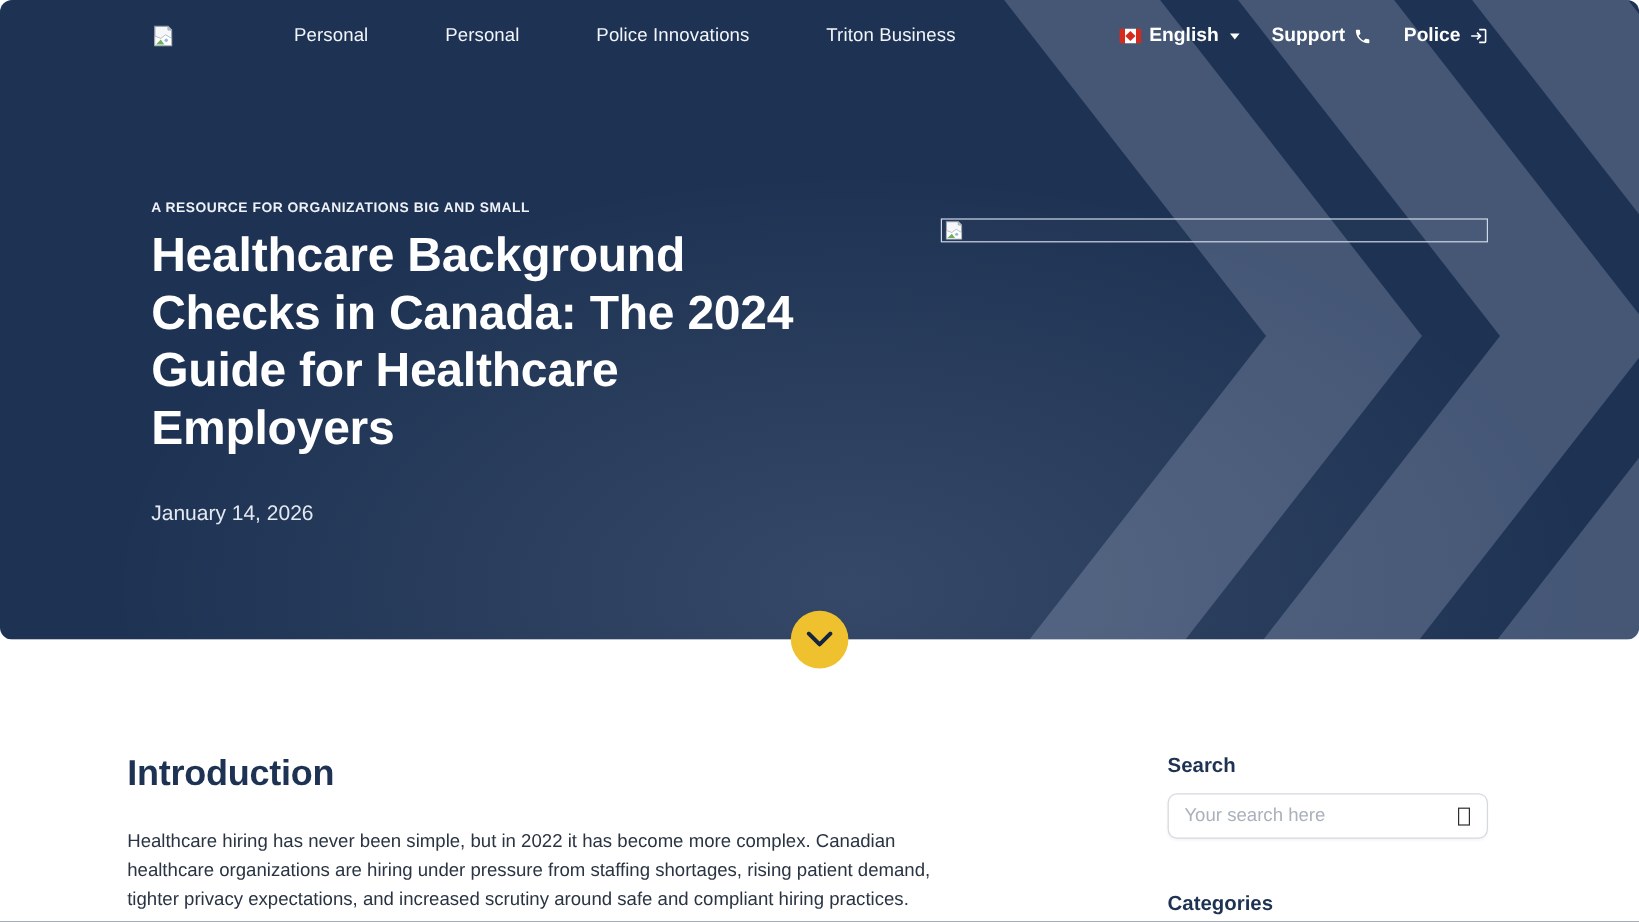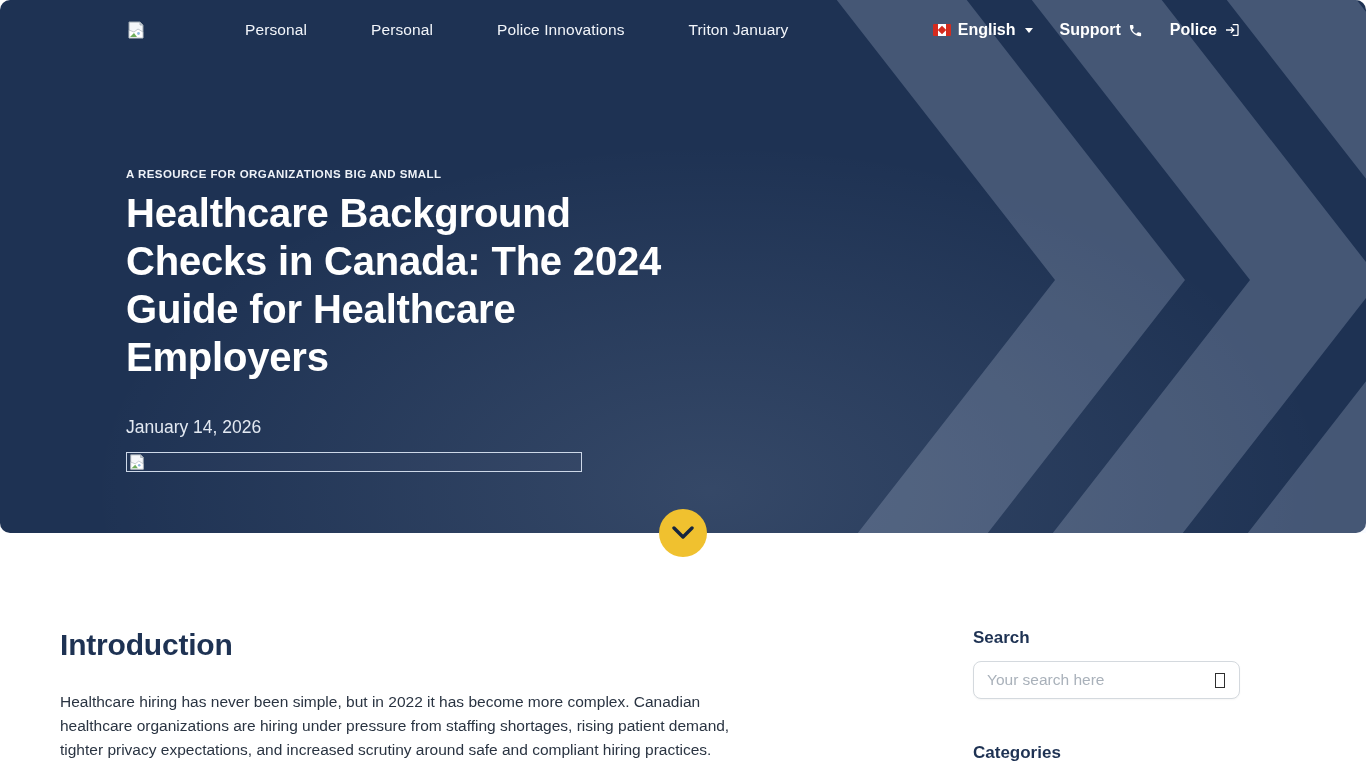--- a/index.html
+++ b/index.html
@@ -47,21 +47,20 @@
   }
   .flag .leaf { position:absolute; left:50%; top:50%; width:6px; height:6px;
     transform:translate(-50%,-50%) rotate(45deg); background:#d52b1e; }
   .caret-down { width:0; height:0; border-left:4px solid transparent; border-right:4px solid transparent;
     border-top:5px solid #ffffff; margin-left:2px; display:inline-block; }
 
   .hero-body {
     position:relative; z-index:2;
     display:flex; justify-content:space-between;
     padding:108px 126px 0 126px;
-    flex-direction:column;
   }
   .hero-left { width:640px; }
   .eyebrow {
     color:#eef2f8; font-size:11.5px; font-weight:bold; letter-spacing:0.45px;
   }
   .hero-title {
     margin-top:9px;
     max-width:578px;
     color:#ffffff; font-size:40px; line-height:48px; font-weight:bold;
     letter-spacing:-0.2px;
@@ -81,21 +80,21 @@
   .scroll-btn {
     position:absolute; left:659px; bottom:-24px; z-index:4;
     width:48px; height:48px; border-radius:50%;
     background:#f0c12f; border:none; cursor:pointer;
     display:flex; align-items:center; justify-content:center;
   }
 
   
   .content {
     display:flex; justify-content:space-between;
-    padding:95px 126px 0 60px;
+    padding:95px 126px 0 106px;
     background:#ffffff;
   }
   .article-col { width:705px; }
   .article-heading {
     color:#1e3253; font-size:30px; font-weight:bold; letter-spacing:-0.2px;
   }
   .article-text {
     margin-top:28px;
     font-size:15.5px; line-height:24px; color:#2a3442;
     max-width:700px;
@@ -149,21 +148,21 @@
         <path d="M3 10 l5 2 4-3 5 3 v6 h-14 z" fill="#ffffff" stroke="#9aa4ae" stroke-width="0.6"></path>
         <path d="M4 17 l4-4 3 4 z" fill="#6fae5c"></path>
         <circle cx="12.5" cy="13.5" r="1.4" fill="#8fb9e0"></circle>
       </svg>
     </a>
 
     <nav class="nav-links">
       <a class="nav-link">Personal</a>
       <a class="nav-link">Personal</a>
       <a class="nav-link">Police Innovations</a>
-      <a class="nav-link">Triton January</a>
+      <a class="nav-link">Triton Business</a>
     </nav>
 
     <div class="topnav-right">
       <a class="util-link">
         <span class="flag">
             <span class="leaf"></span>
           </span>
         <span>English</span>
         <span class="caret-down"></span>
       </a>

